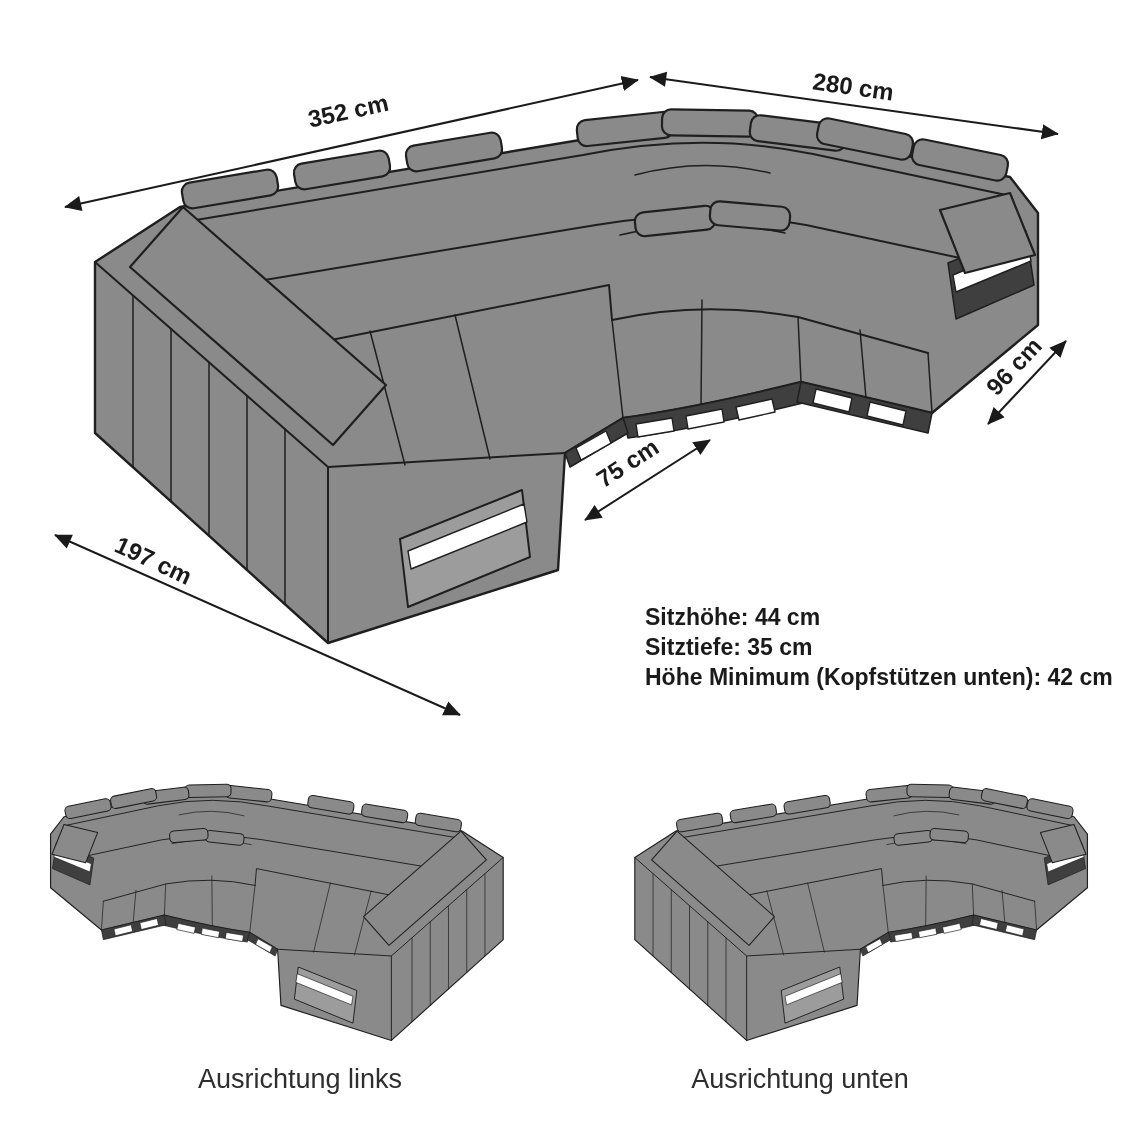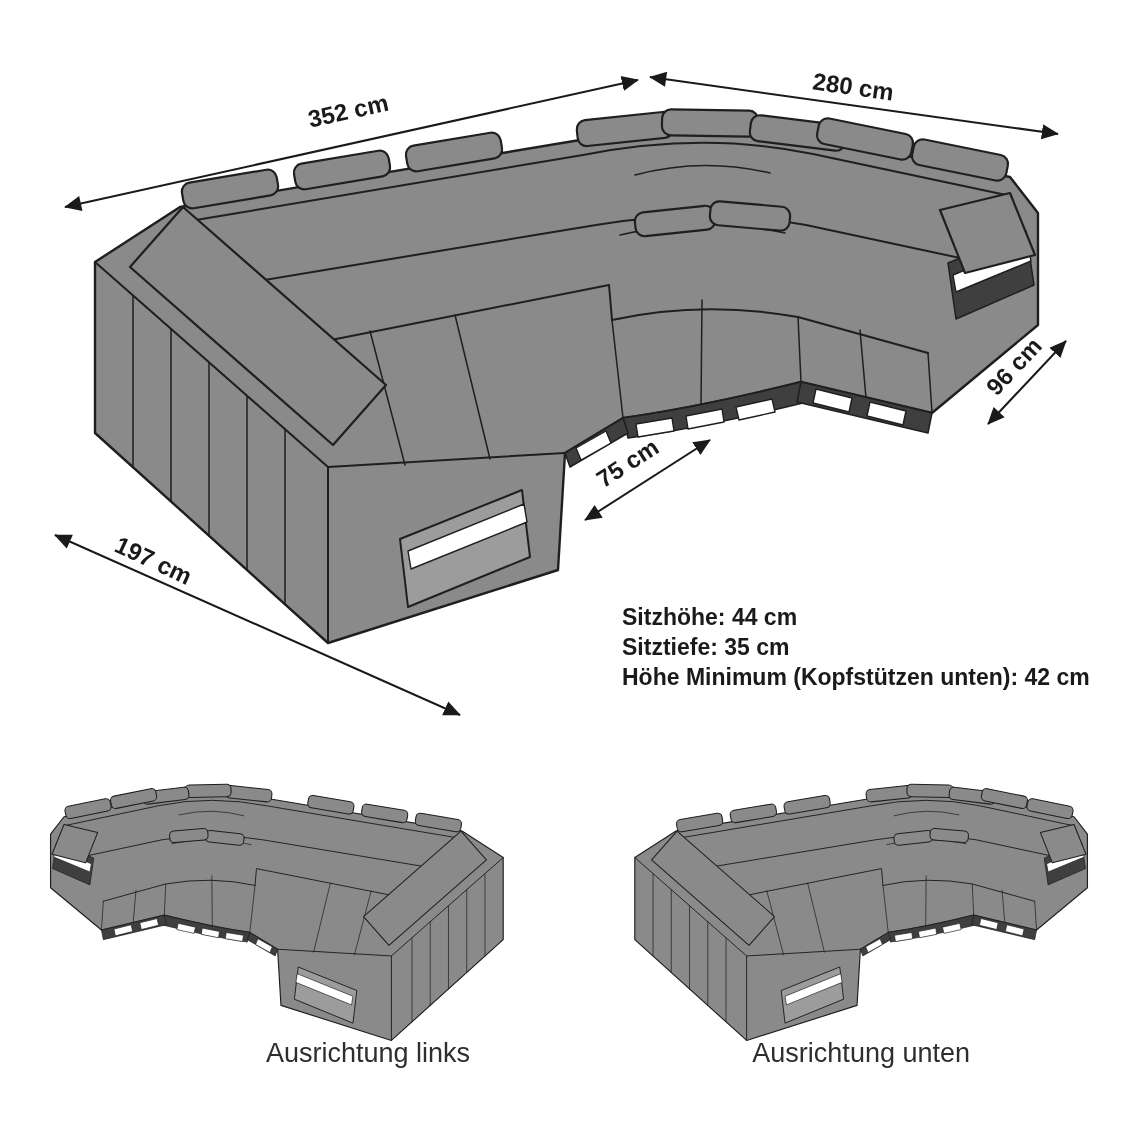--- a/index.html
+++ b/index.html
@@ -14,22 +14,22 @@
   .line{fill:none;stroke:#1f1f1f;stroke-width:2;stroke-linecap:round;stroke-linejoin:round;}
   .thin{stroke-width:1.5;}
   .dark{fill:#3f3f3f;stroke:#1f1f1f;stroke-width:1.5;stroke-linejoin:round;}
   .white{fill:#ffffff;stroke:#1f1f1f;stroke-width:1.4;stroke-linejoin:round;}
   .panel{fill:#9c9c9c;stroke:#1f1f1f;stroke-width:2;stroke-linejoin:round;}
   .pad{fill:#8a8a8a;stroke:#1f1f1f;stroke-width:2.2;stroke-linejoin:round;}
   
   .dim{stroke:#1a1a1a;stroke-width:2;fill:none;}
   .dim-label{font-size:24px;font-weight:600;fill:#1a1a1a;}
   
-  .specs{position:absolute;left:622px;top:602px;font-size:23px;line-height:30px;font-weight:600;}
-  .caption{position:absolute;top:1038px;width:340px;text-align:right;font-size:27px;color:#2e2e2e;}
+  .specs{position:absolute;left:645px;top:602px;font-size:23px;line-height:30px;font-weight:600;}
+  .caption{position:absolute;top:1064px;width:340px;text-align:center;font-size:27px;color:#2e2e2e;}
   .caption-left{left:130px;}
   .caption-right{left:630px;}
 </style>
 </head>
 <body>
 
 <div class="page">
 
   <svg width="1134" height="1134" viewBox="0 0 1134 1134">
     <defs>

